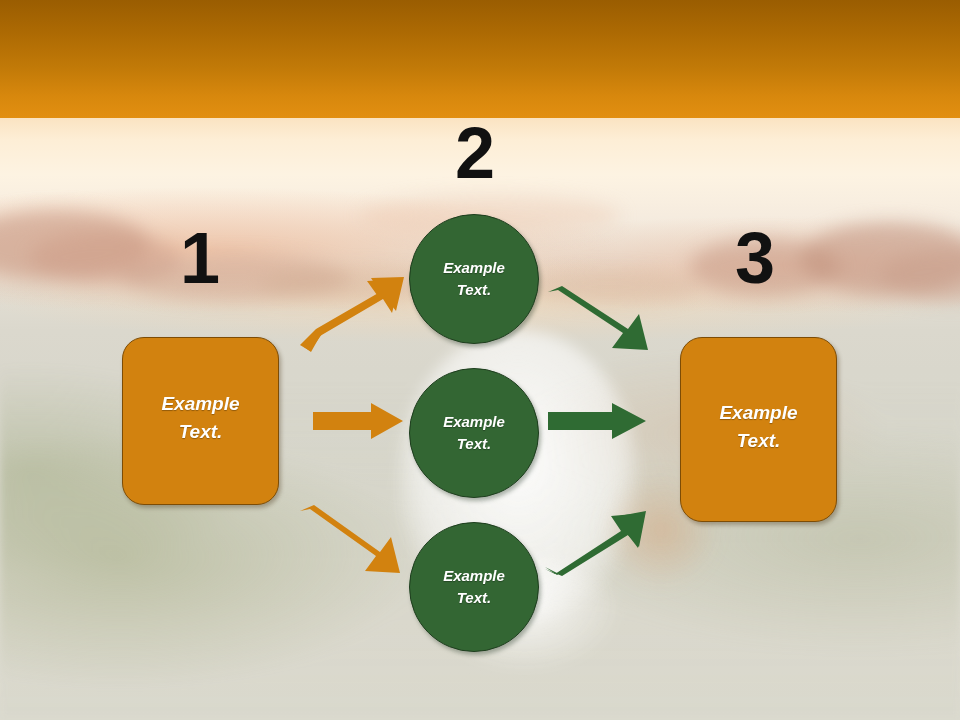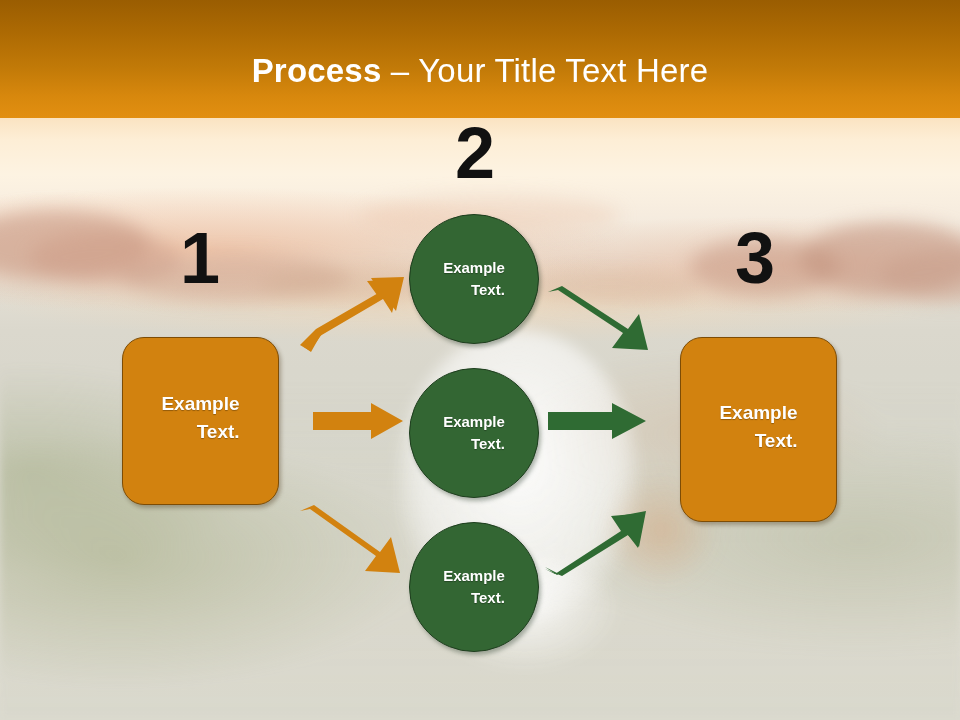--- a/index.html
+++ b/index.html
@@ -144,21 +144,22 @@
     background: #336633;
     border: 1.5px solid #1d3d1d;
     box-shadow: 2px 3px 4px rgba(25,45,25,0.35);
     display: flex;
     align-items: center;
     justify-content: center;
   }
   .shape-text {
     color: #ffffff;
     font-weight: bold;
-    text-align: right;
+    font-style: italic;
+    text-align: center;
     line-height: 1.45;
     text-shadow: 0 1px 1px rgba(0,0,0,0.30);
   }
   .box .shape-text    { font-size: 19px; margin-top: -6px; }
   .circle .shape-text { font-size: 15px; }
 
   
   .arrow {
     position: absolute;
   }
@@ -183,23 +184,20 @@
     <div class="cloud" style="left:880px;  top:250px; width:140px; height:52px; background:rgba(200,155,135,0.45);"></div>
     <div class="cloud" style="left:360px;  top:196px; width:260px; height:40px; background:rgba(236,196,168,0.35);"></div>
   </div>
 
   <div class="bg-layer bg-field"></div>
   <div class="bg-blob"></div>
   <div class="bg-blob2"></div>
   <div class="bg-warm-spot"></div>
 
   <div class="header-band"></div>
-  <div class="slide-title">
-    <span class="t-strong">Process</span><span class="t-light"> – Your Title Text Here</span>
-  </div>
 
   <div class="step-num" style="left:155px; top:222px;">1</div>
   <div class="step-num" style="left:430px; top:117px;">2</div>
   <div class="step-num" style="left:710px; top:222px;">3</div>
 
   <div class="box" style="left:122px; top:337px; width:155px; height:166px;">
     <div class="shape-text">
       <div>Example</div>
       <div>Text.</div>
     </div>

